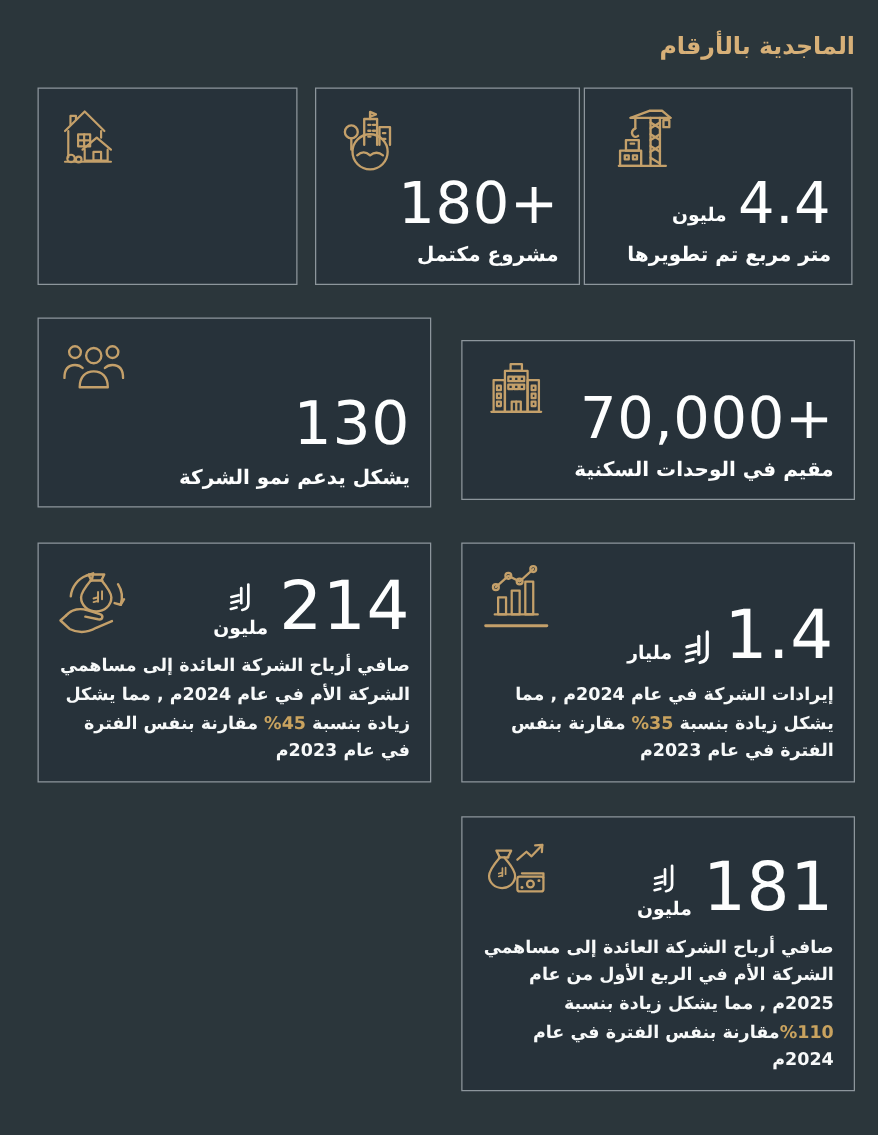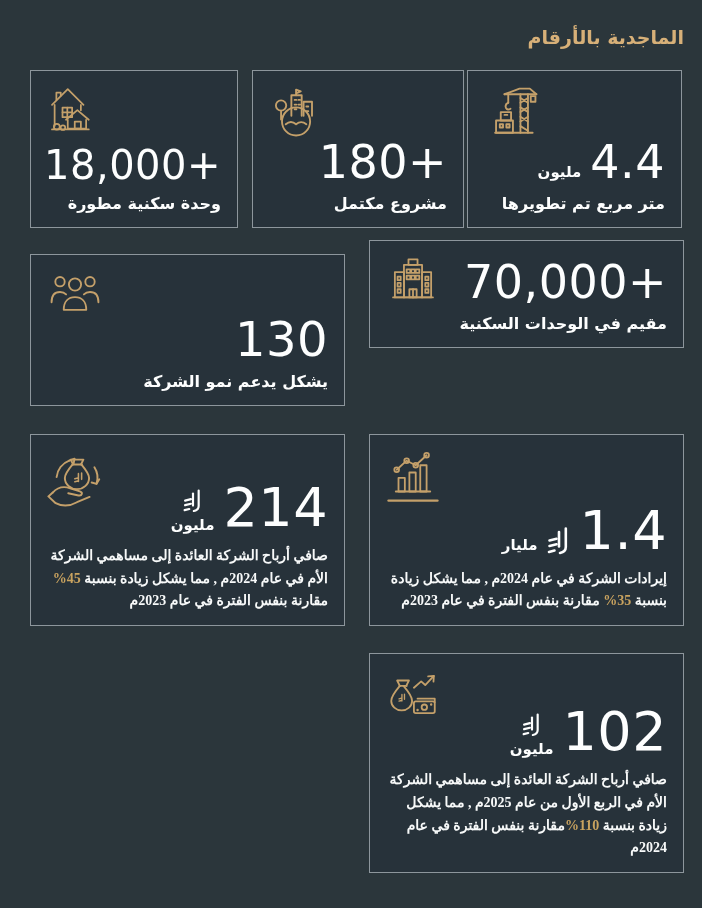--- a/index.html
+++ b/index.html
@@ -12,32 +12,32 @@
   .stage{position:relative;width:702px;height:908px;background:var(--bg);overflow:hidden;margin:0 auto;direction:rtl;}
   .title{position:absolute;top:26px;right:18px;font-size:19px;font-weight:700;color:var(--title-gold);letter-spacing:.2px;}
   .card{position:absolute;background:var(--card-bg);border:1px solid var(--border);}
   .icon{position:absolute;top:12px;left:14px;display:block;}
   .icon svg{display:block;}
   .stat{position:absolute;left:14px;right:16px;bottom:12px;text-align:right;}
   .num{display:inline-block;direction:ltr;unicode-bidi:isolate;color:#fdfefe;font-weight:500;line-height:1;letter-spacing:.5px;}
   .numrow{display:flex;flex-direction:row;justify-content:flex-start;align-items:flex-end;gap:9px;}
   .unit{font-size:15px;font-weight:700;color:#fdfefe;line-height:1.2;}
   .label{font-size:16px;font-weight:700;color:#fdfefe;margin-top:8px;line-height:1.4;}
-  .desc{font-size:14px;font-weight:600;line-height:1.62;margin-top:10px;color:var(--text);font-family:Liberation Serif, serif;}
+  .desc{font-size:14px;font-weight:600;line-height:1.62;margin-top:10px;color:var(--text);}
   .pct{color:var(--gold);direction:ltr;unicode-bidi:isolate;font-weight:700;}
   .cur-stack{display:flex;flex-direction:column;align-items:center;gap:3px;padding-bottom:1px;}
   .riyal{display:block;}
   .sz-a{font-size:40px;} .sz-b{font-size:46px;} .sz-c{font-size:46px;}
   .sz-d{font-size:48px;} .sz-e{font-size:46px;} .sz-f{font-size:54px;margin-top:47px;}
   
   #card-housing  {left:30px; top:70px; width:208px;height:158px;}
   #card-projects {left:252px;top:70px; width:212px;height:158px;}
   #card-area     {left:467px;top:70px; width:215px;height:158px;}
   #card-staff    {left:30px; top:254px;width:315px;height:152px;}
-  #card-residents{left:369px;top:240px;width:315px;height:108px;}
+  #card-residents{left:369px;top:272px;width:315px;height:128px;}
   #card-profit24 {left:30px; top:434px;width:315px;height:192px;}
   #card-revenue  {left:369px;top:434px;width:315px;height:192px;}
   #card-profit25 {left:369px;top:653px;width:315px;height:220px;}
   .g{stroke:var(--icon);fill:none;stroke-width:2;stroke-linecap:round;stroke-linejoin:round;}
   .w{stroke:#fdfefe;fill:none;stroke-width:2.6;stroke-linecap:round;}
 </style>
 </head>
 <body>
 
 <div class="stage">
@@ -56,24 +56,20 @@
             <path d="M25.5 28 v11 M20 33.5 h11"></path>
         <path d="M24 42 L37 31 L50 42"></path>
             <path d="M26 42 V52 H47 V42"></path>
         <rect x="34" y="44" width="7" height="8"></rect>
         <circle cx="13.5" cy="50" r="3.4"></circle>
             <circle cx="20.5" cy="51" r="2.6"></circle>
         <path d="M8 53 H50"></path>
       </g>
         </svg>
     </span>
-    <div class="stat">
-      <div class="num sz-a">18,000+</div>
-      <div class="label">وحدة سكنية مطورة</div>
-    </div>
   </section>
 
   <section class="card" id="card-projects">
     <span class="icon">
       <svg width="60" height="60" viewBox="0 0 64 64" aria-hidden="true">
           <g class="g">
         <circle cx="31" cy="41" r="15"></circle>
         <path d="M20 44 q5.5-5 11 0 q5.5-4.5 11 0"></path>
         <path d="M26 35 V13 h11 V35"></path>
             <path d="M31 13 v-6 l5 2 -5 2"></path>
@@ -251,21 +247,21 @@
             </g>
         <path d="M37 36 h19 v4"></path>
         <rect x="33" y="39" width="23" height="13" rx="2"></rect>
             <circle cx="44.5" cy="45.5" r="3"></circle>
         <path d="M37 48.5 h0.1 M52 42.5 h0.1" stroke-width="2.6"></path>
       </g>
         </svg>
     </span>
     <div class="stat">
       <div class="numrow">
-        <span class="num sz-f">102</span>
+        <span class="num sz-f">181</span>
         <span class="cur-stack">
           <span>
             <svg class="riyal" width="20" height="24" viewBox="0 0 24 28" aria-hidden="true">
                 <g class="w" stroke-width="2.4">
               <path d="M18.8 1.5 V20 C18.8 23.5 16.5 25.3 13 26"></path>
                   <path d="M12 5 V19.5"></path>
               <path d="M2.5 13.5 L9.5 11.8"></path>
                   <path d="M2.5 19 L9.5 17.3"></path>
                   <path d="M2 25 L7.5 23.6"></path>
             </g>

